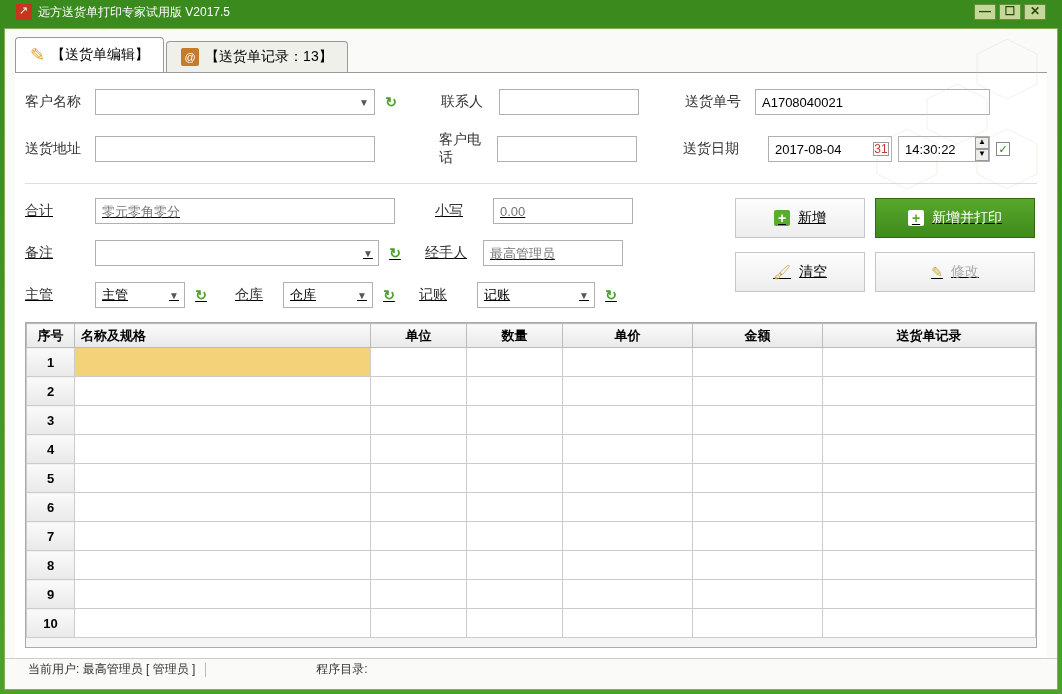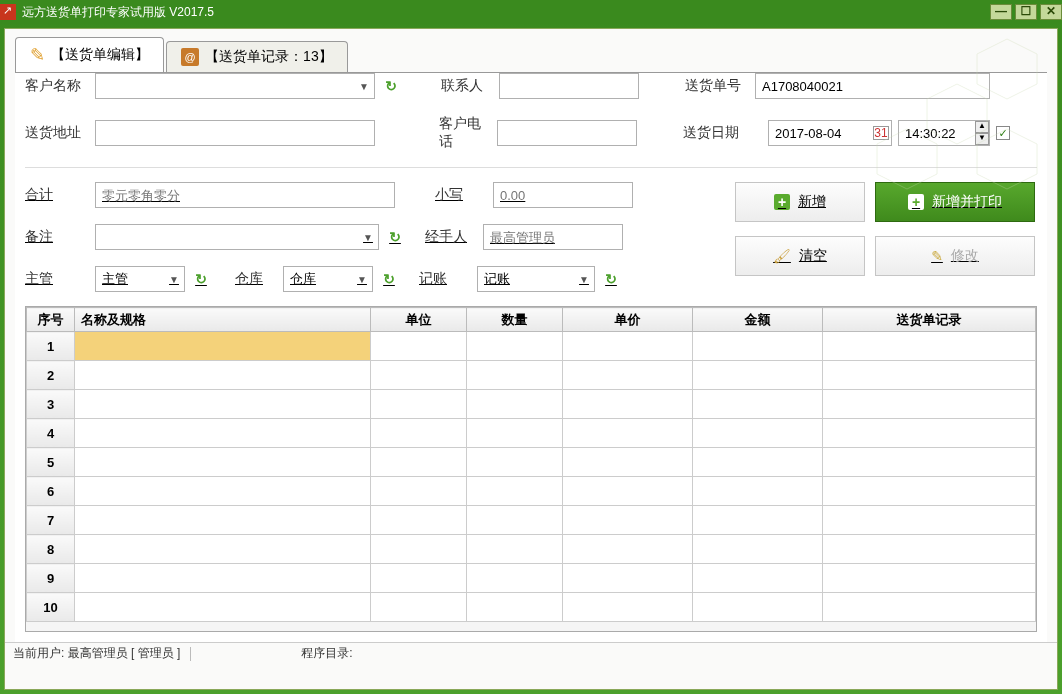--- a/index.html
+++ b/index.html
@@ -1,29 +1,29 @@
 <!DOCTYPE html>
 <html><head>
 <meta charset="utf-8">
 <style>
 * { box-sizing: border-box; margin: 0; padding: 0; }
 body { font-family: "Microsoft YaHei", sans-serif; font-size: 13px; background: #d4d4d4; width: 1062px; height: 694px; overflow: hidden; }
 .window { width: 1062px; height: 694px; background: linear-gradient(to bottom, #3a8a1e 0%, #4ca02c 100%); position: relative; display: flex; flex-direction: column; }
-.titlebar { height: 24px; background: linear-gradient(to bottom, #3a8a1e, #3a8a1e); display: flex; align-items: center; padding: 0 0; color: white; font-size: 12px; }
+.titlebar { height: 24px; background: linear-gradient(to bottom, #3a8a1e, #3a8a1e); display: flex; align-items: center; padding: 0 16px; color: white; font-size: 12px; }
 .titlebar-icon { width: 16px; height: 16px; background: #c8351d; display: inline-block; margin-right: 6px; position: relative; }
 .titlebar-icon::before { content: "↗"; color: white; font-size: 11px; position: absolute; top: 0; left: 3px; }
 .titlebar-title { flex: 1; }
 .titlebar-buttons { display: flex; gap: 3px; }
 .titlebar-btn { width: 22px; height: 16px; background: #c4d89a; border: 1px solid #6b8c3a; text-align: center; font-size: 12px; line-height: 13px; cursor: pointer; color: #2b4a08; font-weight: bold; }
 .content { flex: 1; margin: 4px; background: #fafaf9; border: 1px solid #8aa85a; position: relative; }
 .bg-hex { position: absolute; right: 0; top: 0; width: 200px; height: 180px; opacity: 0.3; pointer-events: none; }
 .tabs { display: flex; padding: 8px 10px 0 10px; align-items: flex-end; }
 .tab { display: flex; align-items: center; padding: 6px 14px; background: #fff; border: 1px solid #999; border-bottom: none; border-top-left-radius: 4px; border-top-right-radius: 4px; margin-right: 2px; font-size: 14px; cursor: pointer; gap: 6px; }
 .tab.inactive { background: #f0f0ea; }
-.tab-body { border-top: 1px solid #999; margin: 0 10px; padding: 0 10px 10px 10px; background: #fff; }
+.tab-body { border-top: 1px solid #999; margin: 0 10px; padding: 16px 10px 10px 10px; background: #fff; }
 .form-row { display: flex; align-items: center; margin-bottom: 16px; gap: 8px; }
 .form-label { width: 62px; text-align: left; font-size: 14px; color: #333; }
 .form-label.w50 { width: 50px; }
 input.text, .combo { height: 26px; border: 1px solid #b0b0b0; padding: 0 6px; font-size: 13px; background: #fff; }
 .combo { display: flex; align-items: center; justify-content: space-between; padding-right: 2px; cursor: pointer; }
 .combo-arrow { width: 16px; text-align: center; color: #555; font-size: 10px; }
 .refresh-icon { width: 16px; height: 16px; color: #4ca02c; font-weight: bold; cursor: pointer; display: inline-flex; align-items: center; justify-content: center; font-size: 14px; }
 .sep { height: 1px; background: #ddd; margin: 6px 0 14px 0; }
 .placeholder { color: #bbb; }
 .btn { display: flex; align-items: center; justify-content: center; gap: 8px; height: 40px; border: 1px solid #c5c5c5; background: linear-gradient(to bottom, #fdfdfd, #ededed); cursor: pointer; font-size: 14px; }
@@ -32,21 +32,21 @@
 .plus-icon { width: 16px; height: 16px; background: #5aab2e; color: white; display: inline-flex; align-items: center; justify-content: center; font-weight: bold; border-radius: 2px; font-size: 14px; line-height: 1; }
 .plus-icon.white { background: #fff; color: #5aab2e; }
 .brush-icon { color: #c99e3a; font-size: 14px; }
 .pencil-icon-y { color: #c9a73a; font-size: 14px; }
 .table-wrap { border: 1px solid #aaa; margin-top: 14px; height: 326px; overflow: hidden; background: #f5f5f5; }
 table { border-collapse: collapse; width: 100%; table-layout: fixed; }
 th { background: linear-gradient(to bottom, #fafafa, #e9e9e9); border: 1px solid #bbb; height: 24px; font-weight: bold; font-size: 13px; }
 td { border: 1px solid #ccc; height: 29px; background: #fff; }
 td.rownum { background: linear-gradient(to bottom, #fafafa, #e9e9e9); text-align: center; font-weight: bold; }
 td.selected { background: #f4d27a; }
-.statusbar { height: 22px; background: #fafaf9; border-top: 1px solid #ccc; display: flex; align-items: center; padding: 0 8px; font-size: 12px; color: #333; }
+.statusbar { height: 22px; background: #fafaf9; border-top: 1px solid #ccc; display: flex; align-items: center; padding: 0 23px; font-size: 12px; color: #333; }
 .status-sep { width: 1px; height: 14px; background: #bbb; margin: 0 10px; }
 .date-icon { width: 16px; height: 14px; border: 1px solid #999; background: #fff; font-size: 12px; text-align: center; line-height: 12px; color: #c33; display: inline-block; }
 .spinner { width: 14px; display: flex; flex-direction: column; }
 .spinner-btn { height: 12px; border: 1px solid #999; background: #eee; font-size: 8px; text-align: center; cursor: pointer; line-height: 8px; }
 .checkbox { width: 14px; height: 14px; border: 1px solid #888; background: #fff; display: inline-flex; align-items: center; justify-content: center; font-size: 11px; color: #2a7a10; }
 .row1-top { display: flex; align-items: center; gap: 6px; margin-left: 15px; }
 .section { display: flex; }
 .col { display: flex; flex-direction: column; text-decoration: underline; }
 .tab-icon-edit { color: #e0a030; font-size: 18px; }
 .tab-icon-book { width: 18px; height: 18px; background: #c77a2a; display: inline-flex; align-items: center; justify-content: center; color: white; font-size: 11px; border-radius: 2px; }

